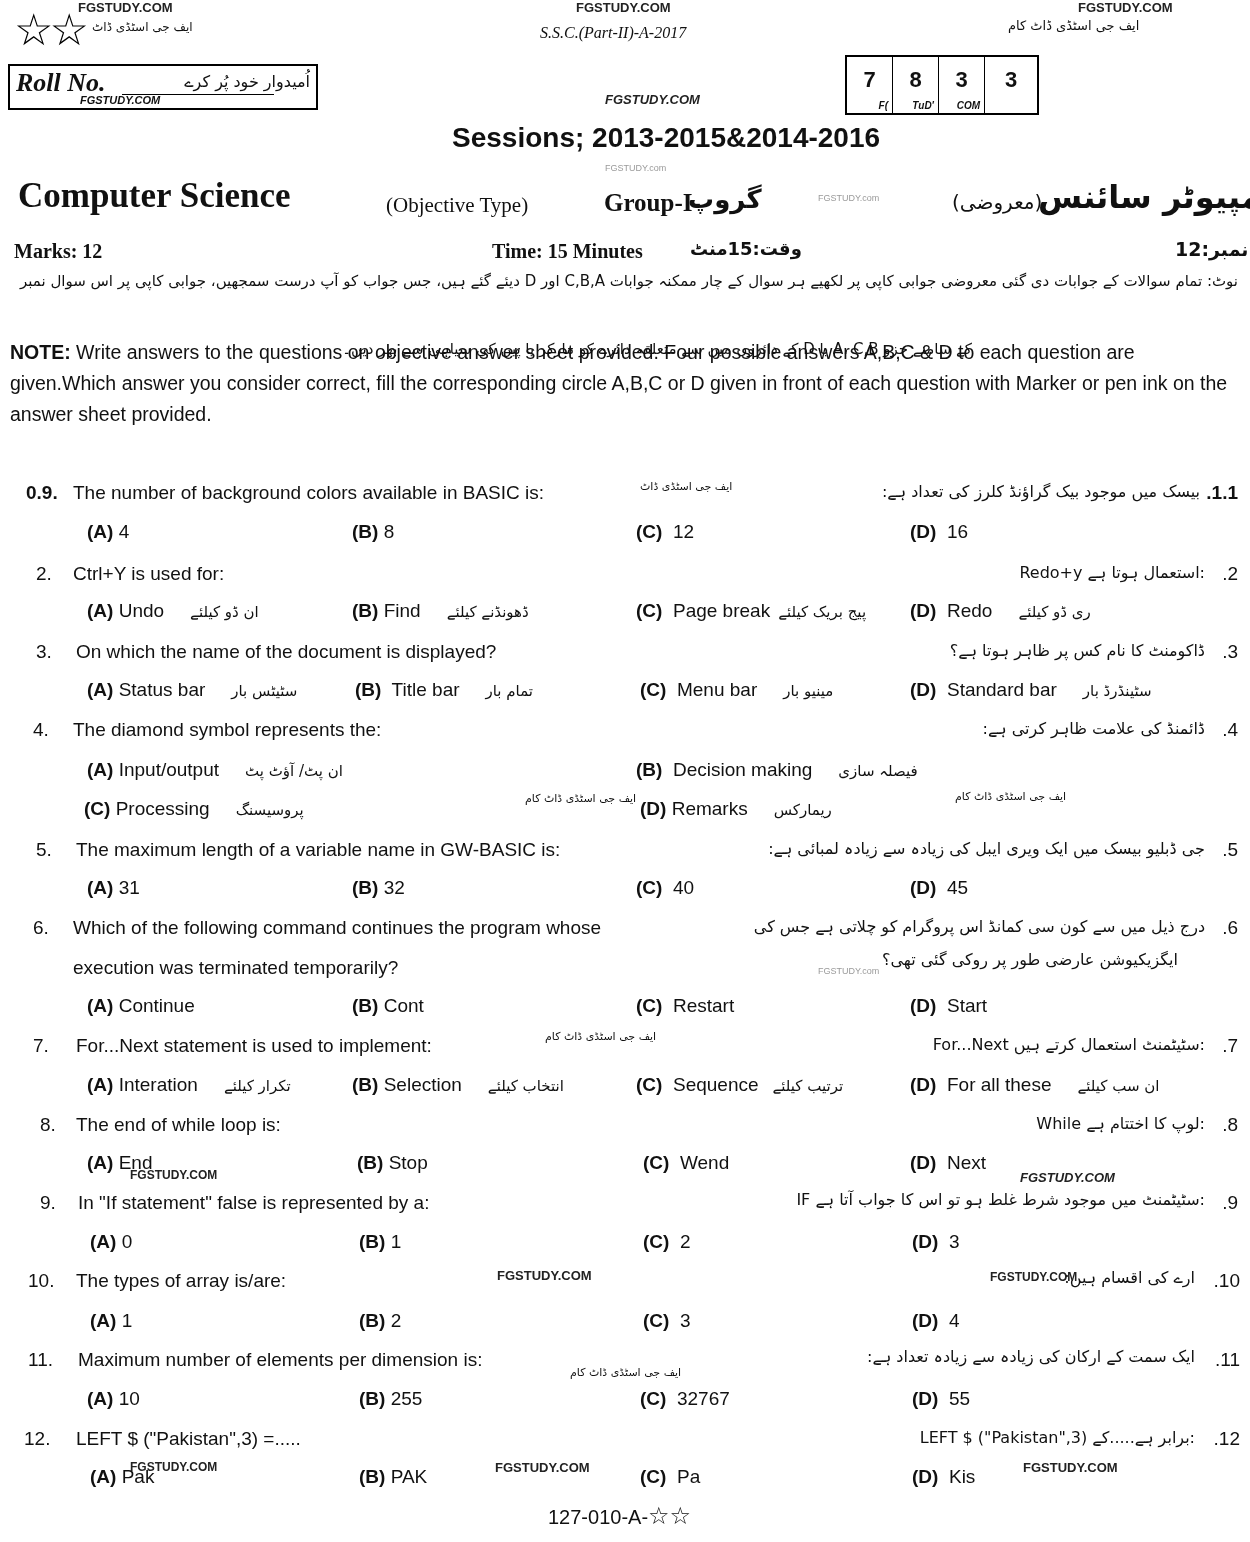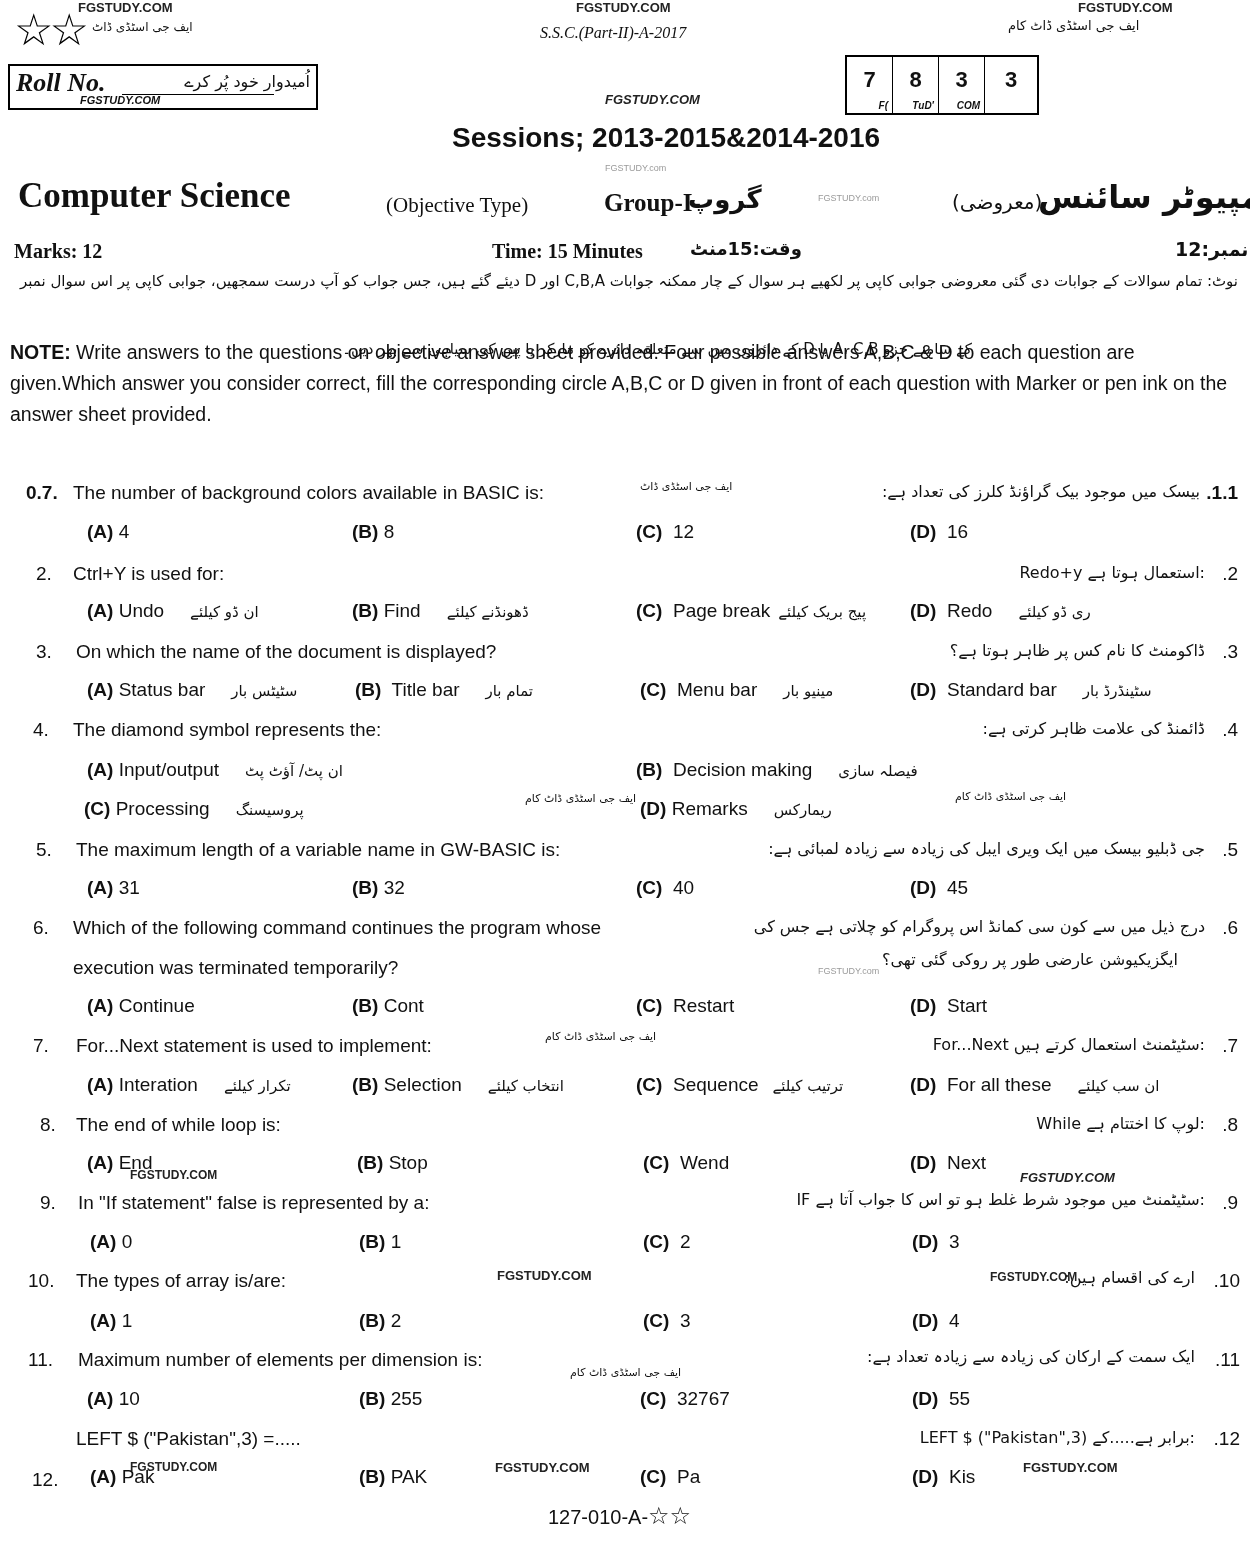--- a/index.html
+++ b/index.html
@@ -112,21 +112,21 @@
 
 <div class="abs marks">Marks: 12</div>
 <div class="abs time">Time: 15 Minutes</div>
 <div class="abs urdu time-ur">وقت:15منٹ</div>
 <div class="abs urdu marks-ur">نمبر:12</div>
 
 <div class="abs urdu note-ur1">نوٹ: تمام سوالات کے جوابات دی گئی معروضی جوابی کاپی پر لکھیے ہر سوال کے چار ممکنہ جوابات C,B,A اور D دیئے گئے ہیں، جس جواب کو آپ درست سمجھیں، جوابی کاپی پر اس سوال نمبر</div>
 <div class="abs urdu note-ur2">کے سامنے جزو A، C,B یا D کے دائروں میں سے متعلقہ دائرے کو مارکر یا پین کی سیاہی سے بھر دیں۔</div>
 <div class="abs note-en"><b>NOTE:</b><span> Write answers to the questions on objective answer sheet provided. Four possible answers A,B,C &amp; D to each question are given.Which answer you consider correct, fill the corresponding circle A,B,C or D given in front of each question with Marker or pen ink on the answer sheet provided.</span></div>
 
-<div class="abs q-num" style="left:26px;top:482px;font-weight:bold;">0.7.</div>
+<div class="abs q-num" style="left:26px;top:482px;font-weight:bold;">0.9.</div>
 <div class="abs q-text" style="left:73px;top:482px;">The number of background colors available in BASIC is:</div>
 <div class="abs urdu" style="left:640px;top:480px;font-size:11px;">ایف جی اسٹڈی ڈاٹ</div>
 <div class="abs urdu q-ur" style="right:50px;top:482px;">بیسک میں موجود بیک گراؤنڈ کلرز کی تعداد ہے:</div>
 <div class="abs q-num" style="right:12px;top:482px;font-weight:bold;">.1.1</div>
 <div class="abs opt" style="left:87px;top:521px;"><span class="lbl">(A)</span> <span>4</span></div>
 <div class="abs opt" style="left:352px;top:521px;"><span class="lbl">(B)</span> <span>8</span></div>
 <div class="abs opt" style="left:636px;top:521px;"><span class="lbl">(C)</span>&nbsp; <span>12</span></div>
 <div class="abs opt" style="left:910px;top:521px;"><span class="lbl">(D)</span>&nbsp; <span>16</span></div>
 
 <div class="abs q-num" style="left:36px;top:563px;">2.</div>
@@ -223,21 +223,21 @@
 <div class="abs q-num" style="left:28px;top:1349px;">11.</div>
 <div class="abs q-text" style="left:78px;top:1349px;">Maximum number of elements per dimension is:</div>
 <div class="abs urdu" style="left:570px;top:1366px;font-size:11px;">ایف جی اسٹڈی ڈاٹ کام</div>
 <div class="abs urdu q-ur" style="right:55px;top:1347px;">ایک سمت کے ارکان کی زیادہ سے زیادہ تعداد ہے:</div>
 <div class="abs q-num" style="right:10px;top:1349px;">.11</div>
 <div class="abs opt" style="left:87px;top:1388px;"><span class="lbl">(A)</span> <span>10</span></div>
 <div class="abs opt" style="left:359px;top:1388px;"><span class="lbl">(B)</span> <span>255</span></div>
 <div class="abs opt" style="left:640px;top:1388px;"><span class="lbl">(C)</span>&nbsp; <span>32767</span></div>
 <div class="abs opt" style="left:912px;top:1388px;"><span class="lbl">(D)</span>&nbsp; <span>55</span></div>
 
-<div class="abs q-num" style="left:32px;top:1428px;margin-top:41px;">12.</div>
+<div class="abs q-num" style="left:24px;top:1428px;">12.</div>
 <div class="abs q-text" style="left:76px;top:1428px;">LEFT $ ("Pakistan",3) =.....</div>
 <div class="abs urdu q-ur" style="right:55px;top:1428px;">LEFT $ ("Pakistan",3) برابر ہے.....کے:</div>
 <div class="abs q-num" style="right:10px;top:1428px;">.12</div>
 <div class="abs opt" style="left:90px;top:1466px;"><span class="lbl">(A)</span> <span>Pak</span></div>
 <div class="abs wm" style="left:130px;top:1460px;font-size:12px;">FGSTUDY.COM</div>
 <div class="abs opt" style="left:359px;top:1466px;"><span class="lbl">(B)</span> <span>PAK</span></div>
 <div class="abs wm" style="left:495px;top:1460px;">FGSTUDY.COM</div>
 <div class="abs opt" style="left:640px;top:1466px;"><span class="lbl">(C)</span>&nbsp; <span>Pa</span></div>
 <div class="abs opt" style="left:912px;top:1466px;"><span class="lbl">(D)</span>&nbsp; <span>Kis</span></div>
 <div class="abs wm" style="left:1023px;top:1460px;">FGSTUDY.COM</div>

